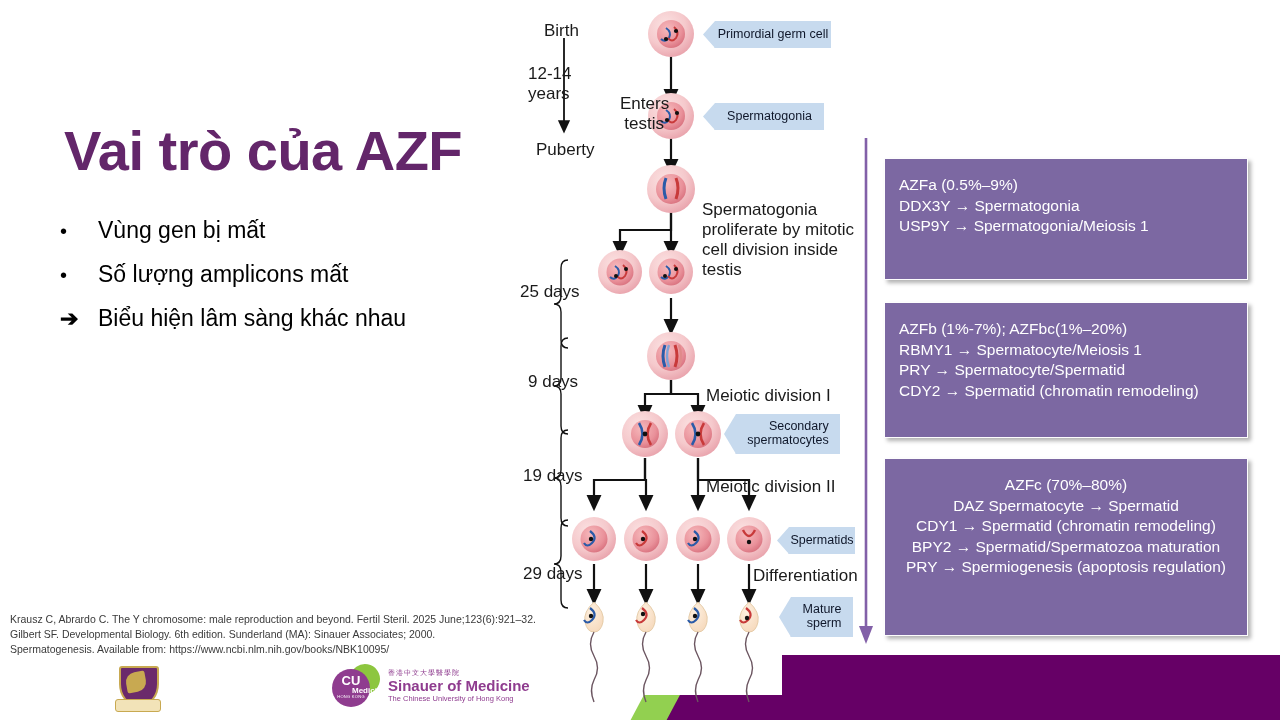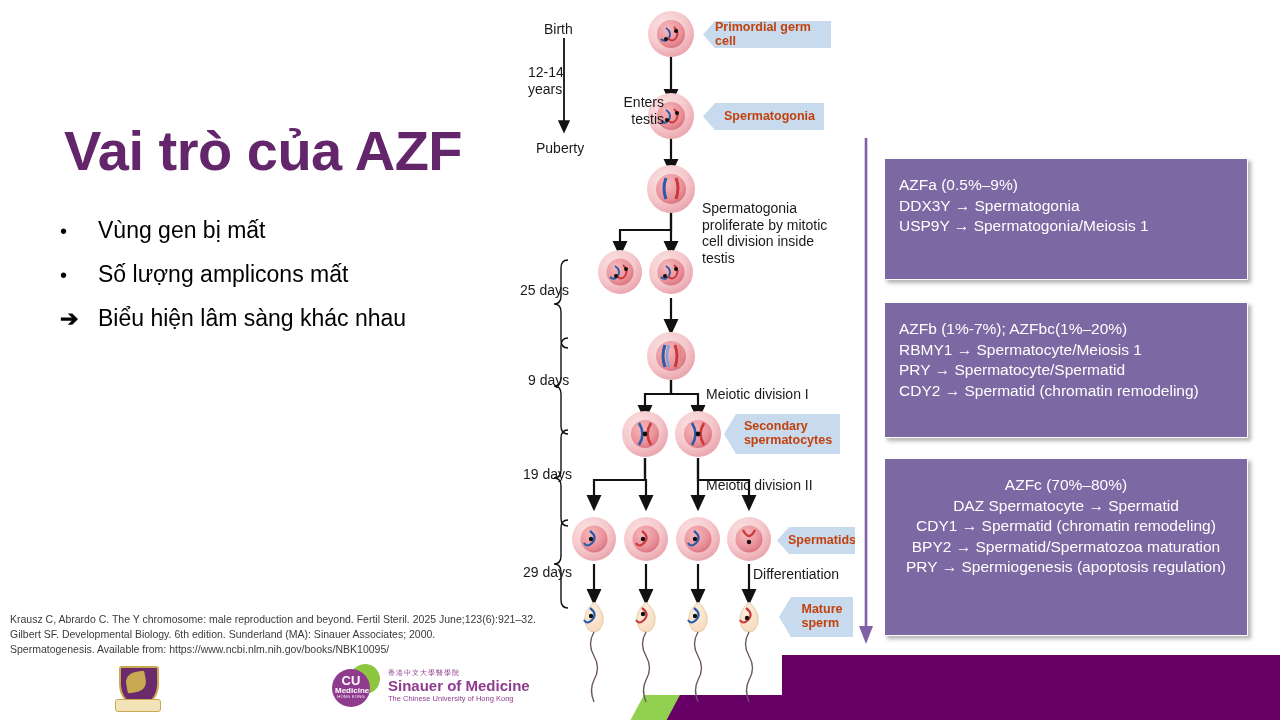--- a/index.html
+++ b/index.html
@@ -181,21 +181,21 @@
   }
   .cu-badge .cu-txt {
     position: absolute;
     left: 3px; top: 10px;
     width: 32px;
     text-align: center;
     color: #fff;
     line-height: 1.0;
   }
   .cu-badge .cu-txt .l1 { font-size: 13px; font-weight: bold; }
-  .cu-badge .cu-txt .l2 { font-size: 8px; font-weight: bold; }
+  .cu-badge .cu-txt .l2 { font-size: 8px; font-weight: bold; margin-left: 17px; }
   .cu-badge .cu-txt .l3 { font-size: 4px; letter-spacing: .3px; }
   .cumed-cn {
     font-family: "DejaVu Sans", sans-serif;
     font-size: 7px;
     letter-spacing: 1px;
     color: #8F3C8F;
     line-height: 1.2;
   }
   .cumed-title {
     font-size: 15px;
@@ -240,41 +240,40 @@
   .diagram {
     position: absolute;
     left: 520px;
     top: 8px;
     width: 345px;
     height: 700px;
   }
   .dg-label {
     position: absolute;
     font-family: "Liberation Sans", sans-serif;
-    font-size: 14px;
+    font-size: 17px;
     color: #1a1a1a;
     line-height: 1.18;
     white-space: pre-line;
   }
   .callout {
     position: absolute;
     height: 27px;
     background: #C7DAEE;
-    color: #c2410c;
+    color: #0f172a;
     font-size: 12.5px;
     display: flex;
     align-items: center;
     justify-content: center;
-    text-align: left;
+    text-align: right;
     line-height: 1.1;
     padding-left: 12px;
     box-sizing: border-box;
     clip-path: polygon(12px 0, 100% 0, 100% 100%, 12px 100%, 0 50%);
     box-shadow: 3px 3px 0 rgba(120,140,165,0.45);
-    font-weight: bold;
   }
   .callout.tall { height: 40px; }
 </style>
 </head>
 <body>
 
 <div class="slide">
 
   <div class="band-main"></div>
   <div class="band-slant"></div>

